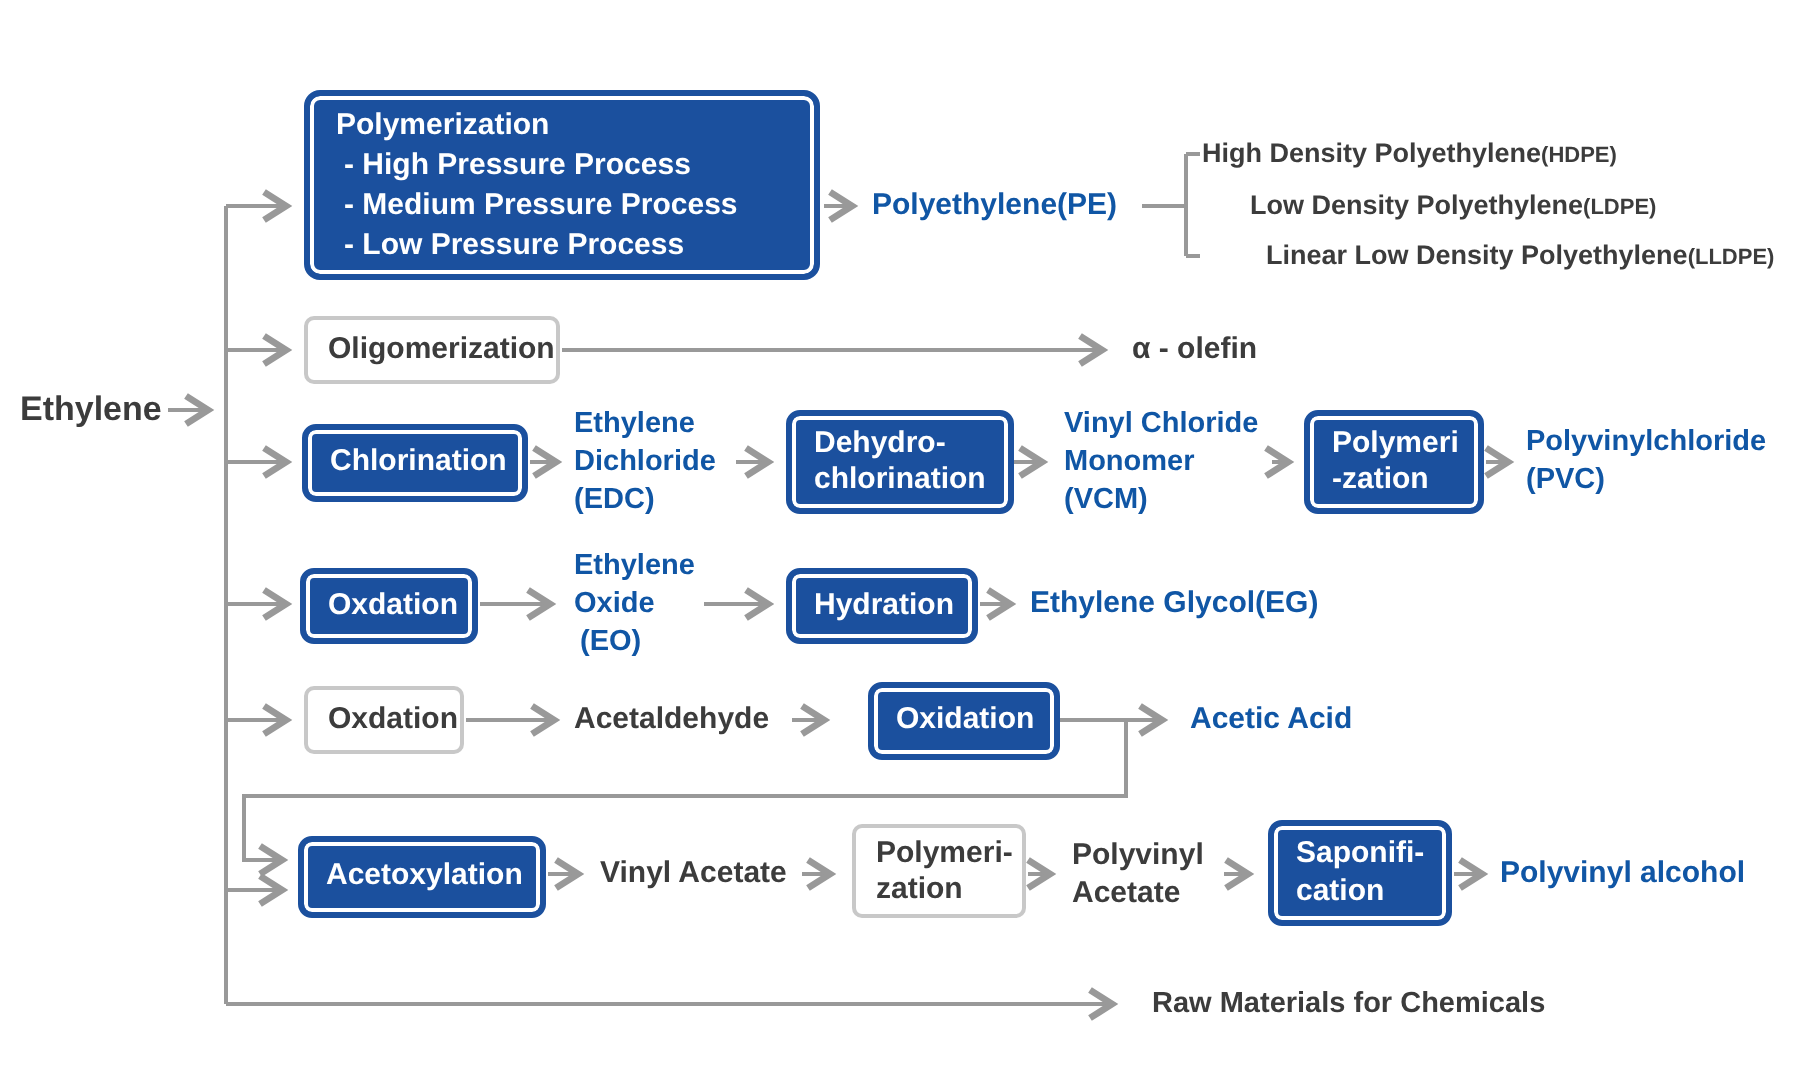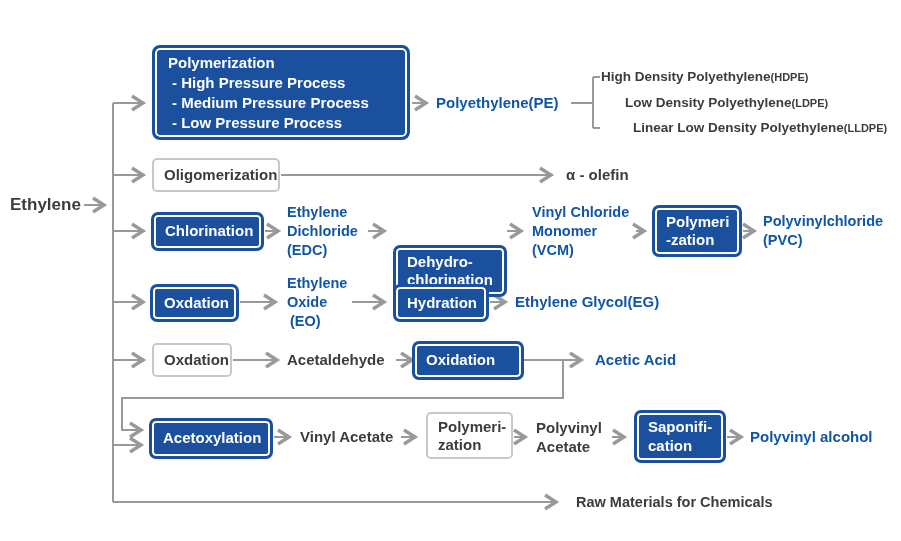--- a/index.html
+++ b/index.html
@@ -118,21 +118,21 @@
   <div class="lbl dark one" style="left:566px; top:166px;">α - olefin</div>
 
   <div class="bluebox" style="left:151px; top:212px; width:113px; height:39px;">
     <div>Chlorination</div>
   </div>
   <div class="lbl blue ml" style="left:287px; top:203px;">
     <div>Ethylene</div>
     <div>Dichloride</div>
     <div>(EDC)</div>
   </div>
-  <div class="bluebox" style="left:393px; top:205px; width:114px; height:52px;margin-top:40px;">
+  <div class="bluebox" style="left:393px; top:205px; width:114px; height:52px;">
     <div>Dehydro-</div>
     <div>chlorination</div>
   </div>
   <div class="lbl blue ml" style="left:532px; top:203px;">
     <div>Vinyl Chloride</div>
     <div>Monomer</div>
     <div>(VCM)</div>
   </div>
   <div class="bluebox" style="left:652px; top:205px; width:90px; height:52px;">
     <div>Polymeri</div>
@@ -153,21 +153,21 @@
   </div>
   <div class="bluebox" style="left:393px; top:284px; width:96px; height:38px;">
     <div>Hydration</div>
   </div>
   <div class="lbl blue one" style="left:515px; top:293px;">Ethylene Glycol(EG)</div>
 
   <div class="whitebox" style="left:152px; top:343px; width:80px; height:34px;">
     <div>Oxdation</div>
   </div>
   <div class="lbl dark one" style="left:287px; top:351px;">Acetaldehyde</div>
-  <div class="bluebox" style="left:412px; top:341px; width:112px; height:39px;">
+  <div class="bluebox" style="left:434px; top:341px; width:96px; height:39px;">
     <div>Oxidation</div>
   </div>
   <div class="lbl blue one" style="left:595px; top:351px;">Acetic Acid</div>
 
   <div class="bluebox" style="left:149px; top:418px; width:124px; height:41px;">
     <div>Acetoxylation</div>
   </div>
   <div class="lbl dark one" style="left:300px; top:428px;">Vinyl Acetate</div>
   <div class="whitebox" style="left:426px; top:412px; width:87px; height:47px;">
     <div>Polymeri-</div>

